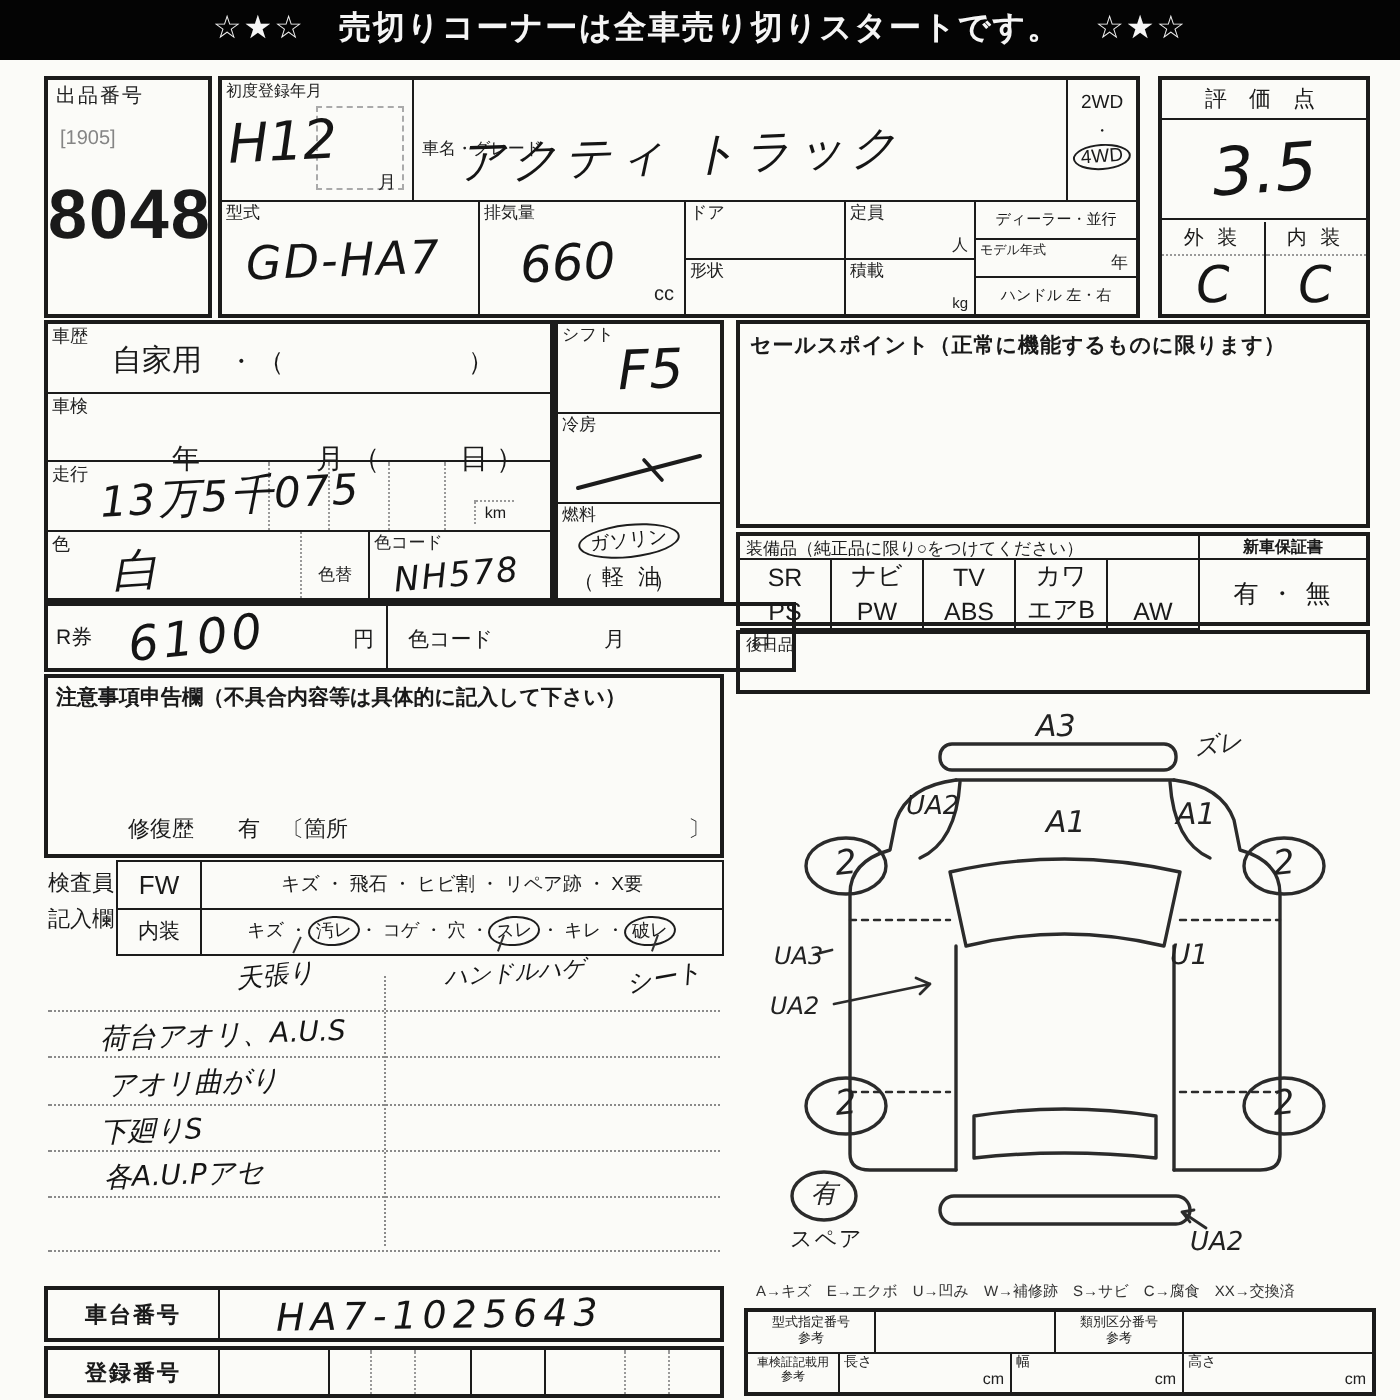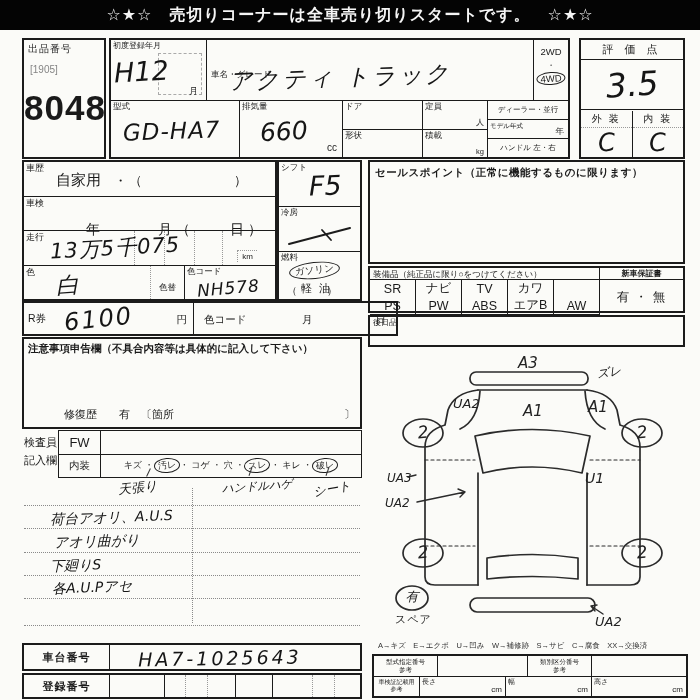--- a/index.html
+++ b/index.html
@@ -265,20 +265,23 @@
 </div>
 
 <div class="abs" style="left:24px;top:434px;font-size:11px;line-height:1.6;">
   <div>検査員</div>
   <div>記入欄</div>
 </div>
 <div class="thinbox flexcol" style="left:58px;top:430px;width:304px;height:48px;">
   <div class="flexrow bB" style="flex:1;">
     <div class="cell bR ctr" style="width:42px;font-size:13px;">
         <span>FW</span>
+      </div>
+    <div class="cell ctr" style="flex:1;font-size:9.5px;white-space:nowrap;">
+        <span>キズ ・ 飛石 ・ ヒビ割 ・ リペア跡 ・ X要</span>
       </div>
   </div>
   <div class="flexrow" style="flex:1;">
     <div class="cell bR ctr" style="width:42px;font-size:10.5px;">
         <span>内装</span>
       </div>
     <div class="cell ctr" style="flex:1;font-size:9px;white-space:nowrap;">
       <span>キズ ・</span>
       <span class="circ" style="font-size:9px;transform:rotate(-4deg);">汚レ</span>
       <span>・ コゲ ・ 穴 ・</span>

